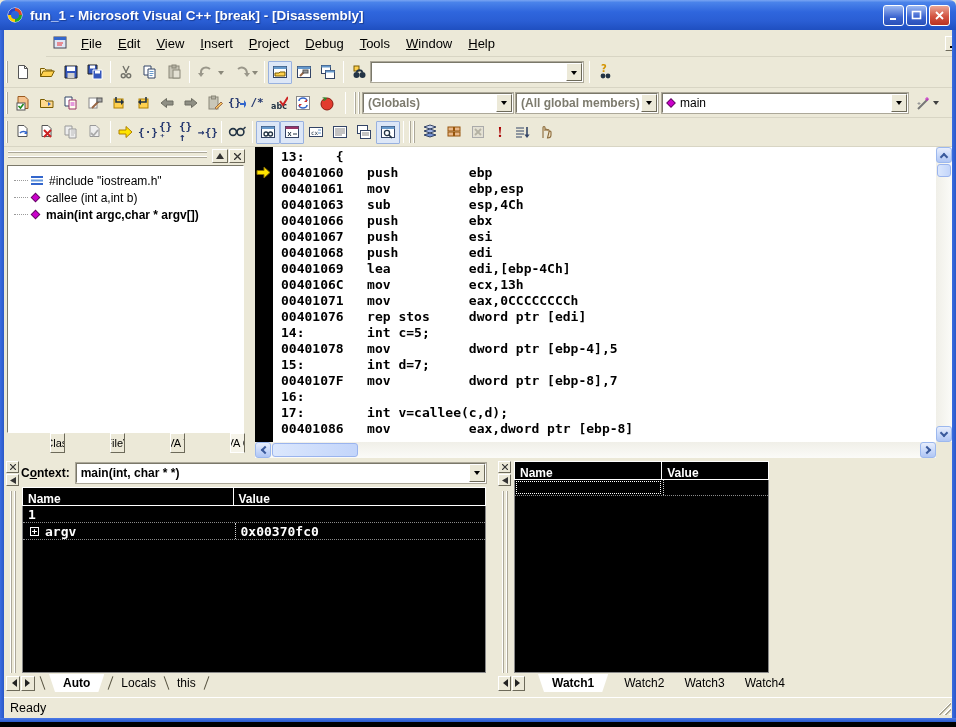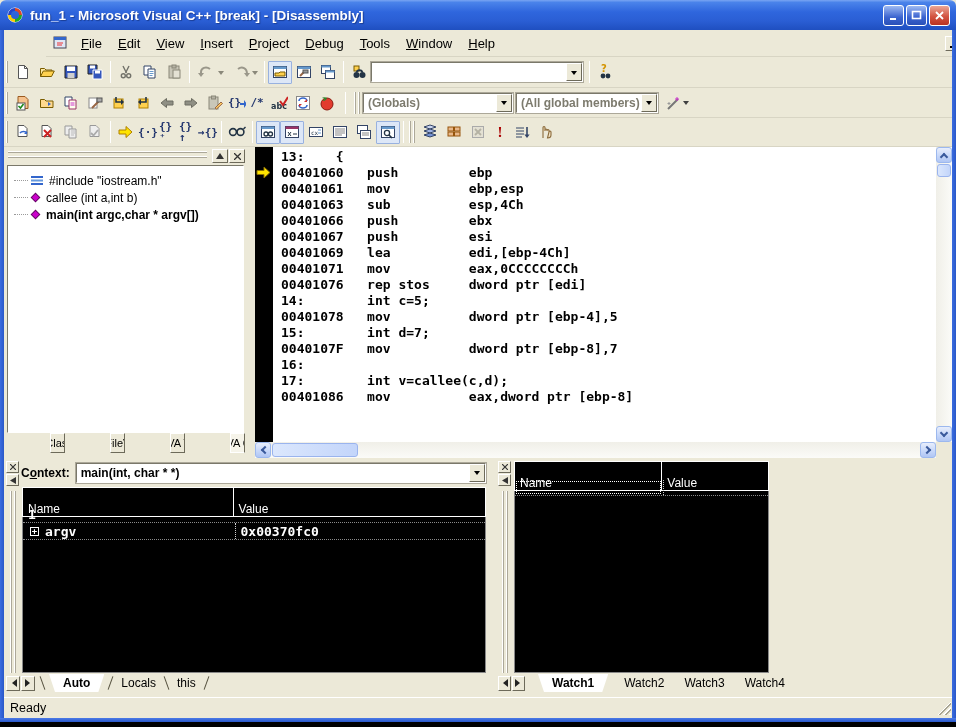--- a/index.html
+++ b/index.html
@@ -78,21 +78,21 @@
   #vars{left:0;width:484px;}
   #watch{left:492px;right:0;}
   .minibar{position:absolute;left:0;top:0;width:17px;bottom:0;display:flex;flex-direction:column;align-items:center;gap:1px;padding-top:1px;}
   .vgrip{width:6px;flex:1;margin:4px 0;background:repeating-linear-gradient(90deg,#fff 0 1px,#aca899 1px 2px,#ece9d8 2px 4px);}
   .ctx-row{position:absolute;left:17px;right:2px;top:0;height:25px;display:flex;align-items:center;gap:6px;}
   .ctx-label{font-size:12px;font-weight:bold;}
   .grid{position:absolute;left:18px;right:2px;bottom:20px;background:#000;border:1px solid #888;}
   #vars .grid{top:27px;}
   #watch .grid{top:1px;}
   .ghead{display:flex;height:18px;}
-  .gh{color:#fff;font-size:12px;font-weight:normal;padding:14px 5px;border:1px solid #fff;margin:-1px -1px 0 -1px;background:#000;}
+  .gh{color:#fff;font-size:12px;font-weight:bold;padding:4px 5px;border:1px solid #fff;margin:-1px -1px 0 -1px;background:#000;}
   .grow{display:flex;height:17px;border-bottom:1px dotted #8a8a8a;color:#fff;font-family:"DejaVu Sans Mono","Liberation Mono",monospace;font-size:13px;font-weight:bold;align-items:center;}
   .gname{border-right:1px dotted #cfcfcf;height:100%;display:flex;align-items:center;position:relative;}
   .gval{flex:1;padding-left:5px;}
   #vars .gname{width:46%;}
   #vars .gh:first-child{width:46%;}
   #watch .gname{width:59%;}
   #watch .gh:first-child{width:59%;}
   .gh:last-child,#watch .gh:last-child{flex:1;}
   .plus-box{width:9px;height:9px;border:1px solid #fff;color:#fff;font-size:9px;line-height:7px;text-align:center;margin:0 6px 0 7px;font-family:"DejaVu Sans Mono",monospace;}
   .indent{padding-left:24px;}
@@ -400,20 +400,31 @@
     <span class="tsep" style="margin:0 6px;"></span>
     <span class="tgrip"></span>
     <span class="combo gray-combo" style="width:150px">
       <span class="cval">(Globals)</span>
       <span class="cbtn">
           <span class="arr-dn"></span>
         </span>
     </span>
     <span class="combo gray-combo" style="width:142px;margin-left:3px">
       <span class="cval">(All global members)</span>
+      <span class="cbtn">
+          <span class="arr-dn"></span>
+        </span>
+    </span>
+    <span class="combo" style="width:246px;margin-left:4px">
+      <span style="margin-left:3px">
+          <svg width="10" height="10">
+            <rect x="2" y="2" width="6" height="6" fill="#cc00cc" stroke="#660066" transform="rotate(45 5 5)"></rect>
+          </svg>
+        </span>
+      <span class="cval">main</span>
       <span class="cbtn">
           <span class="arr-dn"></span>
         </span>
     </span>
     <span class="tbtn" style="width:36px">
         <svg width="18" height="16">
           <path d="M4 14L14 4" stroke="#777" stroke-width="2"></path>
           <path d="M13 2v4M11 4h4" stroke="#c3c"></path>
           <path d="M5 7v3M3.5 8.5h3" stroke="#999"></path>
         </svg>
@@ -646,21 +657,23 @@
     <div id="disasm">
       <div id="code">
         <div id="gutter"></div>
         <div id="lines">
           <div class="dline">13:    {</div>
           <div class="dline">00401060   push         ebp</div>
           <div class="dline">00401061   mov          ebp,esp</div>
           <div class="dline">00401063   sub          esp,4Ch</div>
           <div class="dline">00401066   push         ebx</div>
           <div class="dline">00401067   push         esi</div>
+          <div class="dline">00401068   push         edi</div>
           <div class="dline">00401069   lea          edi,[ebp-4Ch]</div>
+          <div class="dline">0040106C   mov          ecx,13h</div>
           <div class="dline">00401071   mov          eax,0CCCCCCCCh</div>
           <div class="dline">00401076   rep stos     dword ptr [edi]</div>
           <div class="dline">14:        int c=5;</div>
           <div class="dline">00401078   mov          dword ptr [ebp-4],5</div>
           <div class="dline">15:        int d=7;</div>
           <div class="dline">0040107F   mov          dword ptr [ebp-8],7</div>
           <div class="dline">16:</div>
           <div class="dline">17:        int v=callee(c,d);</div>
           <div class="dline">00401086   mov          eax,dword ptr [ebp-8]</div>
         </div>

